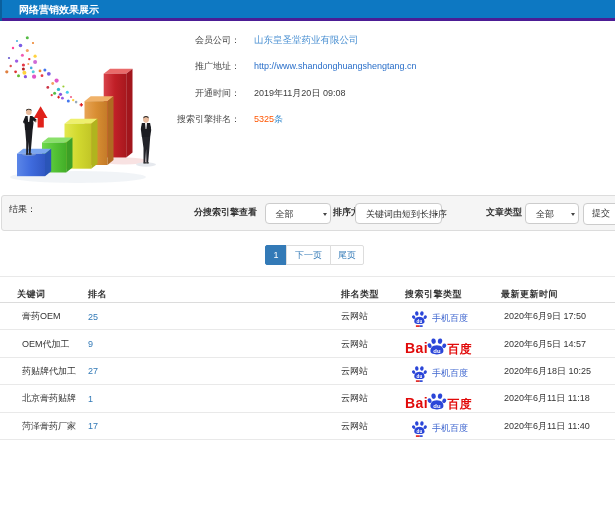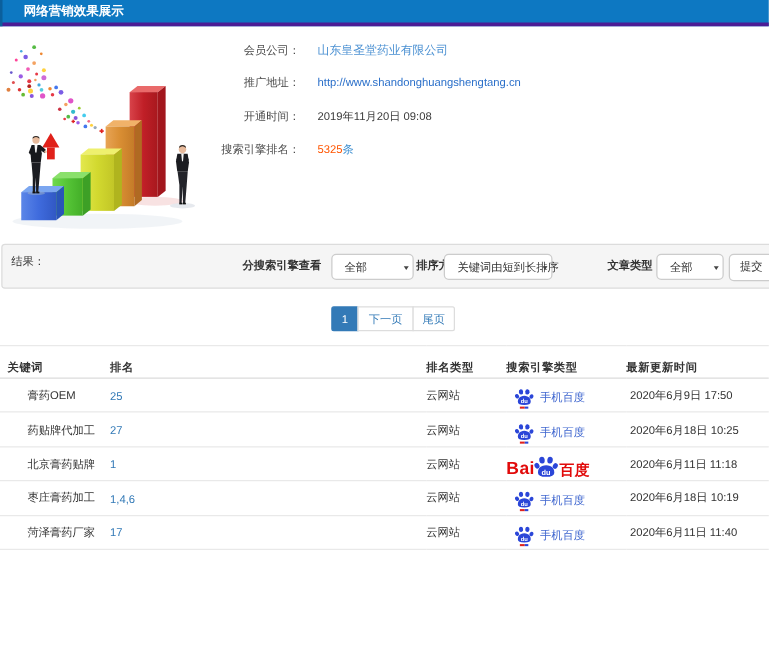--- a/index.html
+++ b/index.html
@@ -16,21 +16,21 @@
 .pbold { font-weight:bold; }
 .sel { position:absolute; top:203px; height:21px; background:#fff; border:1px solid #ccc; border-radius:4px; font-size:9px; color:#333; line-height:20px; padding-left:10px; white-space:nowrap; }
 .sel .arr { position:absolute; right:3px; top:8.5px; width:0; height:0; border-left:2.5px solid transparent; border-right:2.5px solid transparent; border-top:3.5px solid #444; }
 .btn { position:absolute; left:583px; top:203px; width:36px; height:22px; background:#fff; border:1px solid #ccc; border-radius:4px; font-size:9px; color:#333; text-align:center; line-height:19px; }
 .pg { position:absolute; top:245px; height:20px; font-size:9px; line-height:18px; text-align:center; border:1px solid #ddd; background:#fff; color:#337ab7; }
 .pg1 { left:265px; width:22px; background:#337ab7; border-color:#337ab7; color:#fff; border-radius:2px 0 0 2px; }
 .pg2 { left:286px; width:45px; }
 .pg3 { left:330px; width:34px; border-radius:0 2px 2px 0; }
 table { position:absolute; left:0; top:276px; width:615px; border-collapse:collapse; table-layout:fixed; font-size:9px; color:#333; }
 th { height:26px; border-top:1px solid #e9e9e9; border-bottom:1px solid #dcdcdc; text-align:left; font-weight:bold; letter-spacing:0.5px; padding:0 0 1px 0; vertical-align:bottom; }
-th.c1 { padding-left:6px; }
+th.c1 { padding-left:17px; }
 td { height:27.4px; border-bottom:1px solid #e9e9e9; padding:1px 0 0 0; vertical-align:middle; }
 td.c5 { padding-left:3px; }
 td.c1 { padding-left:22px; }
 .rank { color:#337ab7; }
 .mbd { color:#3f66cf; white-space:nowrap; }
 .mbd svg { vertical-align:-4px; margin-left:7px; margin-right:5px; position:relative; top:3px; }
 .bd { white-space:nowrap; }
 .bd svg { vertical-align:-4px; position:relative; top:3px; }
 </style>
 </head>
@@ -230,20 +230,33 @@
         <td><span class="mbd"><svg width="15" height="17" viewBox="0 0 20 22.6">
               <g fill="#2b46d8">
                 <use href="#pawsym"></use>
               </g>
               <rect x="5.2" y="19" width="5.2" height="2.2" fill="#e0221c"></rect>
               <rect x="10.4" y="19" width="3.8" height="2.2" fill="#2b46d8"></rect>
             </svg>手机百度</span></td>
         <td class="c5">2020年6月9日 17:50</td>
       </tr>
 <tr>
+        <td class="c1">OEM代加工</td>
+        <td class="rank">9</td>
+        <td>云网站</td>
+        <td><span class="bd"><svg width="68" height="18" viewBox="0 0 68 18">
+              <text x="0" y="14.6" font-size="14" font-weight="bold" fill="#e10a0a" letter-spacing="0.4" font-family="Liberation Sans,sans-serif">Bai</text>
+              <g fill="#2b46d8" transform="translate(22.5,0) scale(0.95)">
+                <use href="#pawsym"></use>
+              </g>
+              <text x="42.5" y="15" font-size="11.8" font-weight="bold" fill="#e10a0a" letter-spacing="0.5" font-family="Liberation Sans,sans-serif">百度</text>
+            </svg></span></td>
+        <td class="c5">2020年6月5日 14:57</td>
+      </tr>
+<tr>
         <td class="c1">药贴牌代加工</td>
         <td class="rank">27</td>
         <td>云网站</td>
         <td><span class="mbd"><svg width="15" height="17" viewBox="0 0 20 22.6">
               <g fill="#2b46d8">
                 <use href="#pawsym"></use>
               </g>
               <rect x="5.2" y="19" width="5.2" height="2.2" fill="#e0221c"></rect>
               <rect x="10.4" y="19" width="3.8" height="2.2" fill="#2b46d8"></rect>
             </svg>手机百度</span></td>
@@ -256,33 +269,20 @@
         <td><span class="bd"><svg width="68" height="18" viewBox="0 0 68 18">
               <text x="0" y="14.6" font-size="14" font-weight="bold" fill="#e10a0a" letter-spacing="0.4" font-family="Liberation Sans,sans-serif">Bai</text>
               <g fill="#2b46d8" transform="translate(22.5,0) scale(0.95)">
                 <use href="#pawsym"></use>
               </g>
               <text x="42.5" y="15" font-size="11.8" font-weight="bold" fill="#e10a0a" letter-spacing="0.5" font-family="Liberation Sans,sans-serif">百度</text>
             </svg></span></td>
         <td class="c5">2020年6月11日 11:18</td>
       </tr>
 <tr>
-        <td class="c1">枣庄膏药加工</td>
-        <td class="rank">1,4,6</td>
-        <td>云网站</td>
-        <td><span class="mbd"><svg width="15" height="17" viewBox="0 0 20 22.6">
-              <g fill="#2b46d8">
-                <use href="#pawsym"></use>
-              </g>
-              <rect x="5.2" y="19" width="5.2" height="2.2" fill="#e0221c"></rect>
-              <rect x="10.4" y="19" width="3.8" height="2.2" fill="#2b46d8"></rect>
-            </svg>手机百度</span></td>
-        <td class="c5">2020年6月18日 10:19</td>
-      </tr>
-<tr>
         <td class="c1">菏泽膏药厂家</td>
         <td class="rank">17</td>
         <td>云网站</td>
         <td><span class="mbd"><svg width="15" height="17" viewBox="0 0 20 22.6">
               <g fill="#2b46d8">
                 <use href="#pawsym"></use>
               </g>
               <rect x="5.2" y="19" width="5.2" height="2.2" fill="#e0221c"></rect>
               <rect x="10.4" y="19" width="3.8" height="2.2" fill="#2b46d8"></rect>
             </svg>手机百度</span></td>

